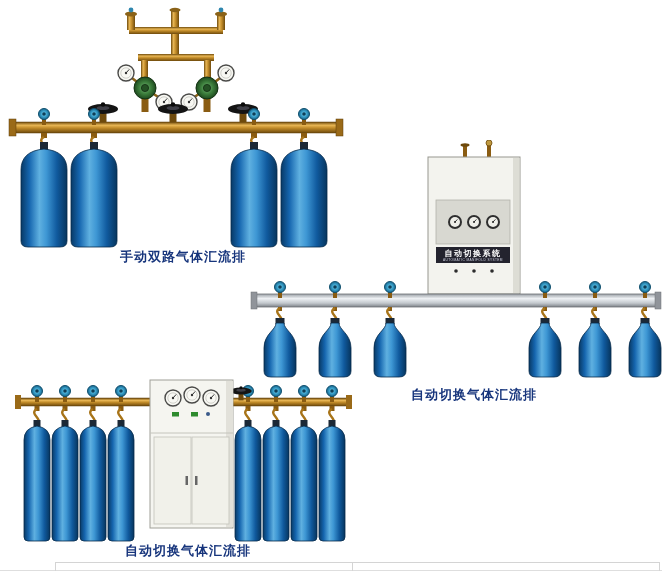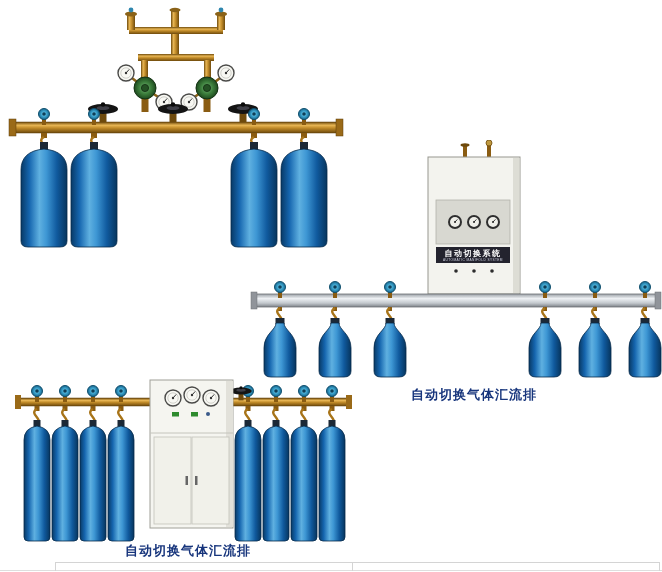--- a/index.html
+++ b/index.html
@@ -155,20 +155,21 @@
       <use href="#sym-pigtail" x="39" y="133"></use>
       <use href="#sym-pigtail" x="89" y="133"></use>
       <use href="#sym-pigtail" x="249" y="133"></use>
       <use href="#sym-pigtail" x="299" y="133"></use>
     </g>
     <use href="#sym-cyl-tall" x="39" y="145"></use>
     <use href="#sym-cyl-tall" x="89" y="145"></use>
     <use href="#sym-cyl-tall" x="249" y="145"></use>
     <use href="#sym-cyl-tall" x="299" y="145"></use>
   </svg>
+  <div class="caption cap1">手动双路气体汇流排</div>
 
   <svg class="fig" style="left:250px;top:140px" width="412" height="246" viewBox="0 0 412 246">
     <g>
       <rect x="213" y="5" width="4" height="13" fill="#8a5c12"></rect>
       <ellipse cx="215" cy="5" rx="4.5" ry="1.8" fill="#6e4a0c"></ellipse>
       <rect x="237" y="2" width="4" height="16" fill="#8a5c12"></rect>
       <circle cx="239" cy="3" r="3" fill="#c09a40" stroke="#6e4a0c" stroke-width="0.8"></circle>
     </g>
     <g>
       <rect x="178" y="17" width="92" height="137" fill="#f3f3ee" stroke="#97978f" stroke-width="1"></rect>

